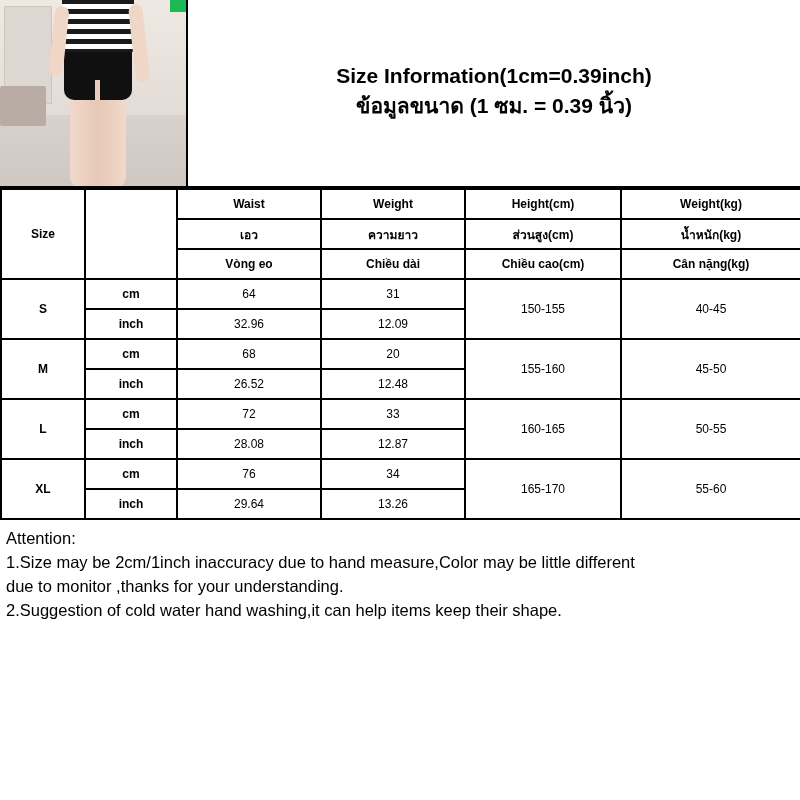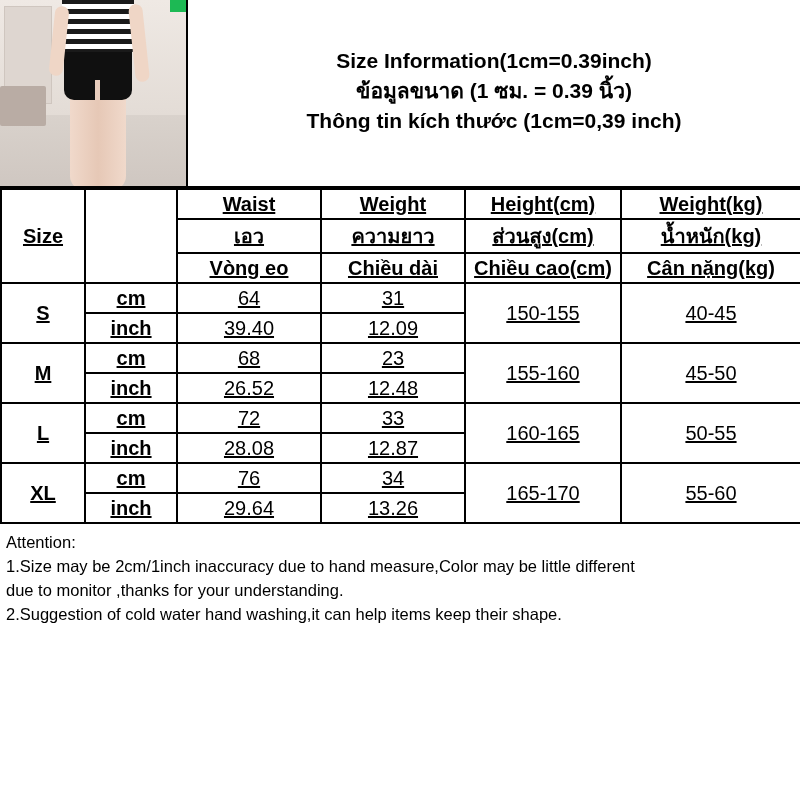--- a/index.html
+++ b/index.html
@@ -110,24 +110,23 @@
   
   table.size-table {
     border-collapse: collapse;
     width: 800px;
     table-layout: fixed;
   }
   table.size-table td {
     border: 2px solid #000;
     text-align: center;
     vertical-align: middle;
-    font-size: 20px;
+    font-size: 12px;
     padding: 0;
     height: 28px;
-    text-decoration: underline;
   }
   td.hdr {
     font-weight: bold;
     font-size: 17px;
   }
   td.size-word {
     font-weight: bold;
     font-size: 26px;
   }
   td.size-letter {
@@ -180,21 +179,20 @@
         <div class="shorts"></div>
         <div class="top"></div>
         <div class="armL"></div>
         <div class="armR"></div>
       </div>
     </div>
 
     <div class="title-box">
       <div class="title-line">Size Information(1cm=0.39inch)</div>
       <div class="title-line">ข้อมูลขนาด (1 ซม. = 0.39 นิ้ว)</div>
-      <div class="title-line">Thông tin kích thước (1cm=0,39 inch)</div>
     </div>
   </div>
 
   <table class="size-table">
     <colgroup>
       <col class="c-size">
         <col class="c-unit">
         <col class="c-waist">
       <col class="c-length">
         <col class="c-height">
@@ -226,29 +224,29 @@
       <tr>
         <td class="size-letter" rowspan="2">S</td>
         <td class="unit">cm</td>
         <td class="val">64</td>
         <td class="val">31</td>
         <td class="range" rowspan="2">150-155</td>
         <td class="range" rowspan="2">40-45</td>
       </tr>
       <tr>
         <td class="unit">inch</td>
-        <td class="val">39.40</td>
+        <td class="val">32.96</td>
         <td class="val">12.09</td>
       </tr>
 
       <tr>
         <td class="size-letter" rowspan="2">M</td>
         <td class="unit">cm</td>
         <td class="val">68</td>
-        <td class="val">23</td>
+        <td class="val">20</td>
         <td class="range" rowspan="2">155-160</td>
         <td class="range" rowspan="2">45-50</td>
       </tr>
       <tr>
         <td class="unit">inch</td>
         <td class="val">26.52</td>
         <td class="val">12.48</td>
       </tr>
 
       <tr>

